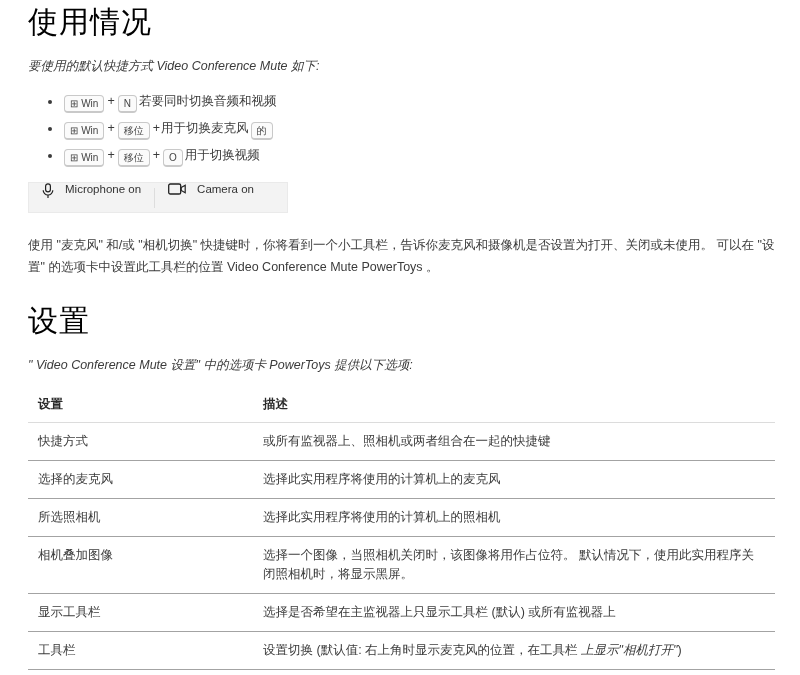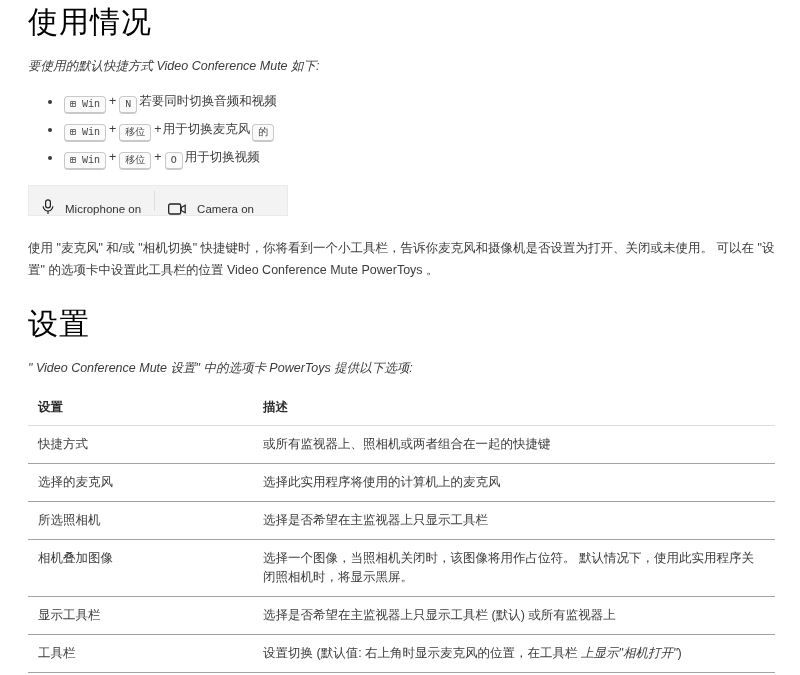--- a/index.html
+++ b/index.html
@@ -33,21 +33,21 @@
     list-style: disc;
   }
   ul.shortcut-list li {
     font-size: 12.5px;
     line-height: 16px;
     margin-bottom: 7px;
     color: #3b3b3b;
   }
   kbd {
     display: inline-block;
-    font-family: Liberation Mono, monospace;
+    font-family: Liberation Sans, sans-serif;
     font-size: 10px;
     line-height: 13px;
     color: #444;
     background: #fbfbfb;
     border: 1px solid #c9c9c9;
     border-bottom-width: 2px;
     border-radius: 4px;
     padding: 1px 5px;
     margin: 0 2px;
     vertical-align: -2px;
@@ -58,21 +58,21 @@
     margin-top: 15px;
     width: 260px;
     height: 31px;
     background: #f3f3f3;
     border: 1px solid #eaeaea;
     display: flex;
     align-items: center;
   }
   .tb-item {
     display: flex;
-    align-items: flex-end;
+    align-items: flex-start;
     gap: 11px;
     padding: 0 13px;
     height: 100%;
     font-size: 11.5px;
     color: #333;
   }
   .tb-item .icon { display: inline-flex; align-items: center; }
   .tb-divider { width: 1px; height: 20px; background: #ddd; }
 
   table.settings-table {
@@ -161,21 +161,21 @@
       <tr>
         <td class="col-setting"><span>快捷方式</span></td>
         <td><span>或所有监视器上、照相机或两者组合在一起的快捷键</span><em></em><span></span></td>
       </tr>
       <tr>
         <td class="col-setting"><span>选择的麦克风</span></td>
         <td><span>选择此实用程序将使用的计算机上的麦克风</span><em></em><span></span></td>
       </tr>
       <tr>
         <td class="col-setting"><span>所选照相机</span></td>
-        <td><span>选择是否希望在主监视器上只显示工具栏</span><em></em><span></span></td>
+        <td><span>选择此实用程序将使用的计算机上的照相机</span><em></em><span></span></td>
       </tr>
       <tr>
         <td class="col-setting"><span>相机叠加图像</span></td>
         <td><span>选择一个图像，当照相机关闭时，该图像将用作占位符。 默认情况下，使用此实用程序关闭照相机时，将显示黑屏。</span><em></em><span></span></td>
       </tr>
       <tr>
         <td class="col-setting"><span>显示工具栏</span></td>
         <td><span>选择是否希望在主监视器上只显示工具栏 (默认) 或所有监视器上</span><em></em><span></span></td>
       </tr>
       <tr>

